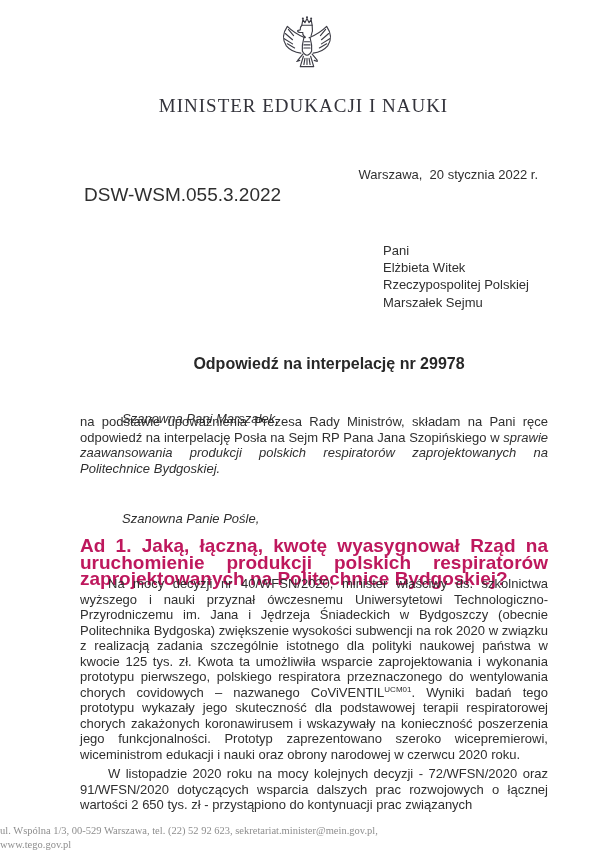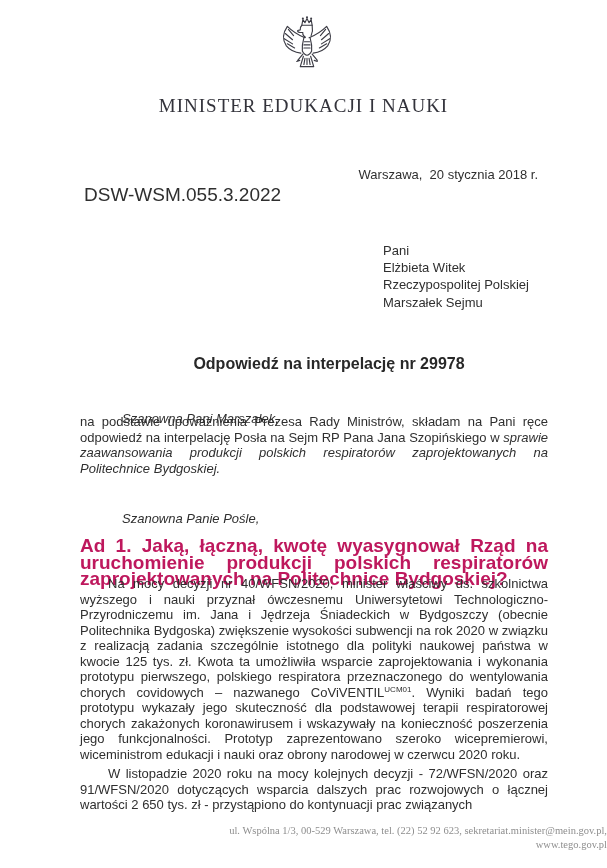--- a/index.html
+++ b/index.html
@@ -66,21 +66,21 @@
     font-size:13px;line-height:15.5px;text-align:justify;
     text-indent:28px;margin:0;
   }
   .para + .para{margin-top:4px;}
   sup.mark{
     font-size:8px;line-height:0;vertical-align:baseline;
     position:relative;top:-5px;letter-spacing:0;
   }
   .footer{
     position:absolute;top:824px;left:0;width:607px;
-    text-align:right;
+    text-align:left;
     font-family:"Liberation Serif",serif;
     font-size:10.5px;line-height:14px;
     color:#8e8e8e;
   }
   .eagle-stroke{stroke:#3b3b44;fill:none;stroke-width:2.2;stroke-linejoin:round;stroke-linecap:round;}
   .eagle-fill{fill:#3b3b44;stroke:none;}
 </style>
 </head>
 <body>
 
@@ -105,21 +105,21 @@
       <g class="eagle-fill">
         <circle cx="52" cy="9" r="2"></circle>
         <circle cx="60" cy="6.5" r="2"></circle>
         <circle cx="68" cy="9" r="2"></circle>
       </g>
     </svg>
   </div>
 
   <div class="ministry">MINISTER EDUKACJI I NAUKI</div>
 
-  <div class="dateline">Warszawa,  20 stycznia 2018 r.</div>
+  <div class="dateline">Warszawa,  20 stycznia 2022 r.</div>
 
   <div class="refline">DSW-WSM.055.3.2022</div>
 
   <div class="addressee">
     <div>Pani</div>
     <div>Elżbieta Witek</div>
     <div>Rzeczypospolitej Polskiej</div>
     <div>Marszałek Sejmu</div>
   </div>
 

